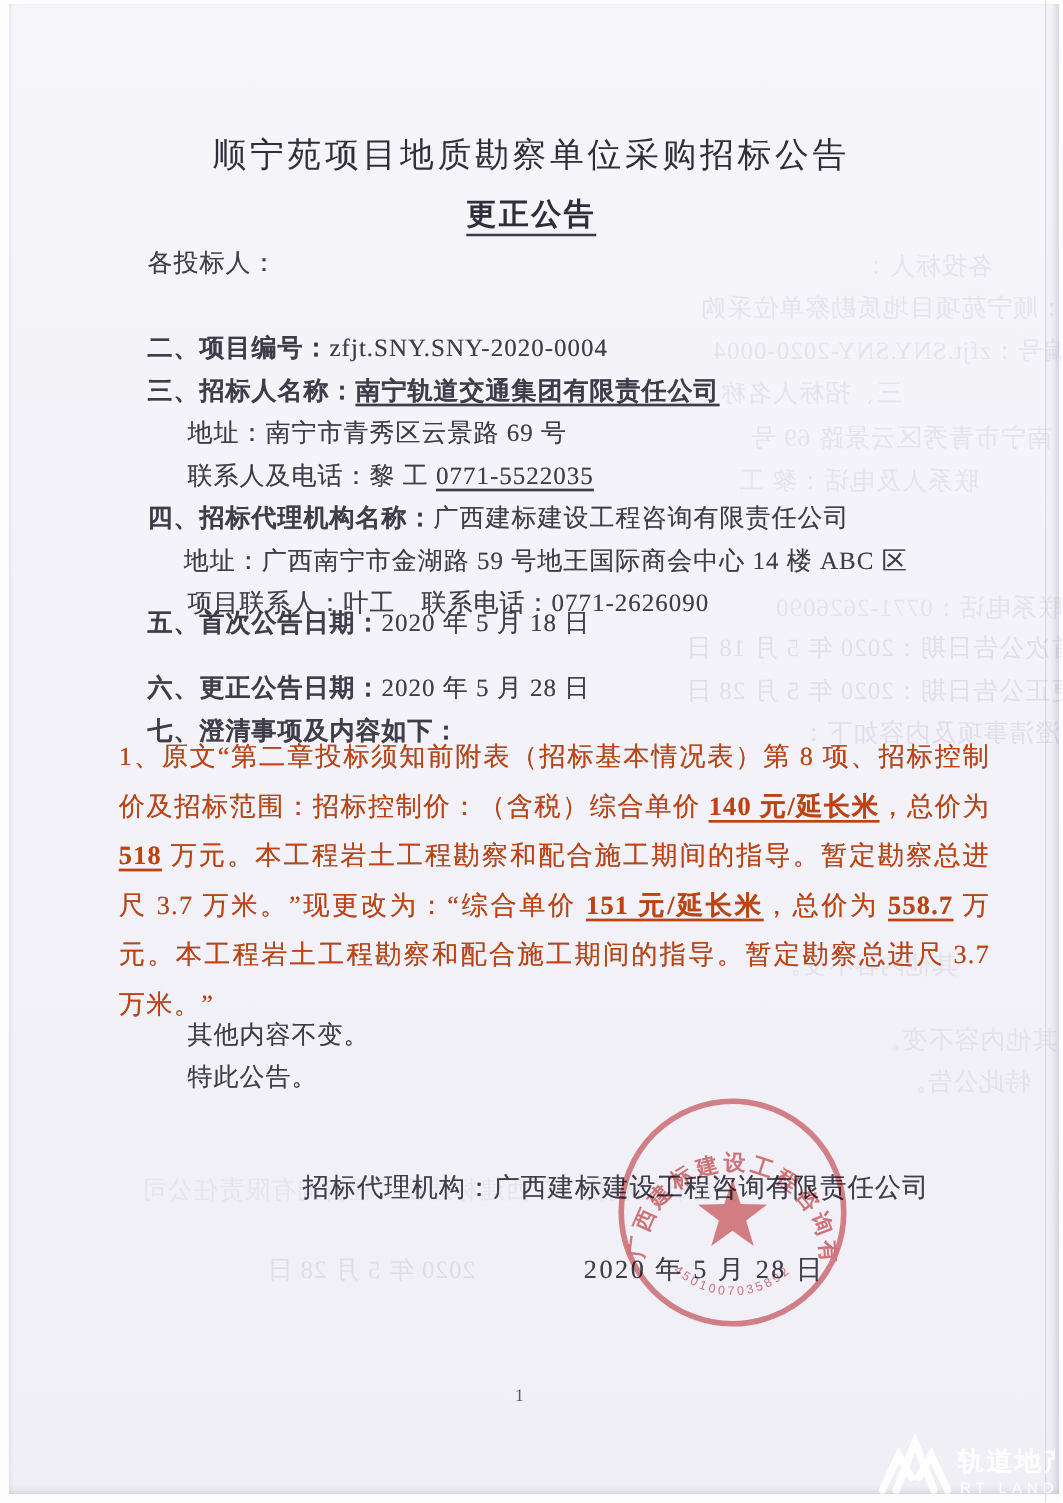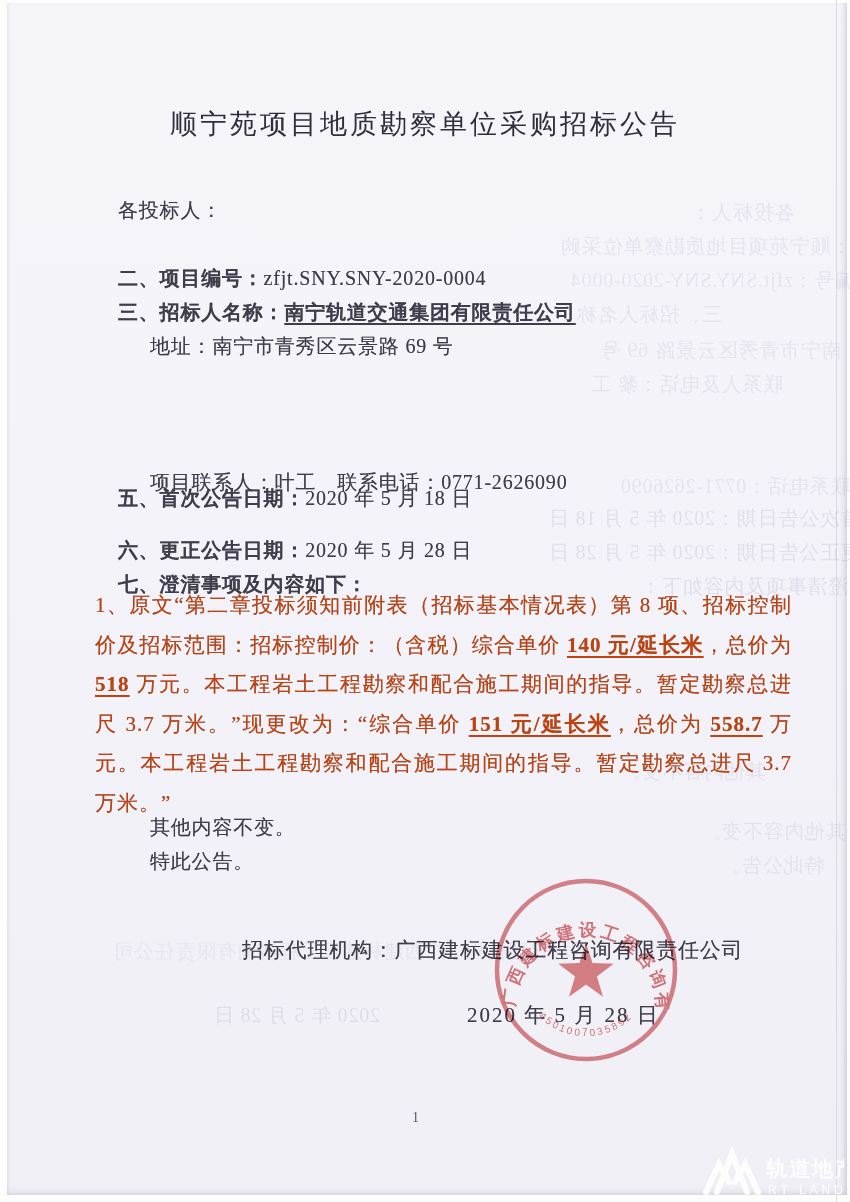--- a/index.html
+++ b/index.html
@@ -58,30 +58,38 @@
   <div class="ghost" style="top:505px;left:548px;opacity:.13"><span>五、首次公告日期：</span><span>2020 年 5 月 18 日</span></div>
   <div class="ghost" style="top:539px;left:548px;opacity:.13"><span>六、更正公告日期：</span><span>2020 年 5 月 28 日</span></div>
   <div class="ghost" style="top:573px;left:640px;opacity:.13"><span>七、澄清事项及内容如下：</span></div>
   <div class="ghost" style="top:758px;left:620px"><span>其他内容不变。</span></div>
   <div class="ghost" style="top:818px;left:700px"><span>其他内容不变。</span></div>
   <div class="ghost" style="top:852px;left:720px"><span>特此公告。</span></div>
   <div class="ghost" style="top:938px;left:112px;opacity:.07"><span>招标代理机构：广西建标建设工程咨询有限责任公司</span></div>
   <div class="ghost" style="top:1002px;left:213px;opacity:.13"><span>2020 年 5 月 28 日</span></div>
 
   <div class="title1">顺宁苑项目地质勘察单位采购招标公告</div>
+  <div class="title2"><span>更正公告</span></div>
 
   <div class="line" style="top:197px;left:118px">各投标人：</div>
 
   <div class="line" style="top:265px;left:118px">
     <span class="lbl">二、项目编号：</span><span>zfjt.SNY.SNY-2020-0004</span>
   </div>
   <div class="line" style="top:299px;left:118px">
     <span class="lbl">三、招标人名称：</span><span class="u bold-v">南宁轨道交通集团有限责任公司</span>
   </div>
   <div class="line" style="top:333px;left:150px">地址：南宁市青秀区云景路 69 号</div>
+  <div class="line" style="top:367px;left:150px">
+    <span>联系人及电话：黎 工  </span><span class="u">0771-5522035</span>
+  </div>
+  <div class="line" style="top:401px;left:118px">
+    <span class="lbl">四、招标代理机构名称：</span><span>广西建标建设工程咨询有限责任公司</span>
+  </div>
+  <div class="line" style="top:435px;left:147px">地址：广西南宁市金湖路 59 号地王国际商会中心 14 楼 ABC 区</div>
   <div class="line" style="top:469px;left:150px">项目联系人：叶工　联系电话：0771-2626090</div>
   <div class="line" style="top:485px;left:118px">
     <span class="lbl">五、首次公告日期：</span><span>2020 年 5 月 18 日</span>
   </div>
   <div class="line" style="top:537px;left:118px">
     <span class="lbl">六、更正公告日期：</span><span>2020 年 5 月 28 日</span>
   </div>
   <div class="line" style="top:571px;left:118px">
     <span class="lbl">七、澄清事项及内容如下：</span>
   </div>

